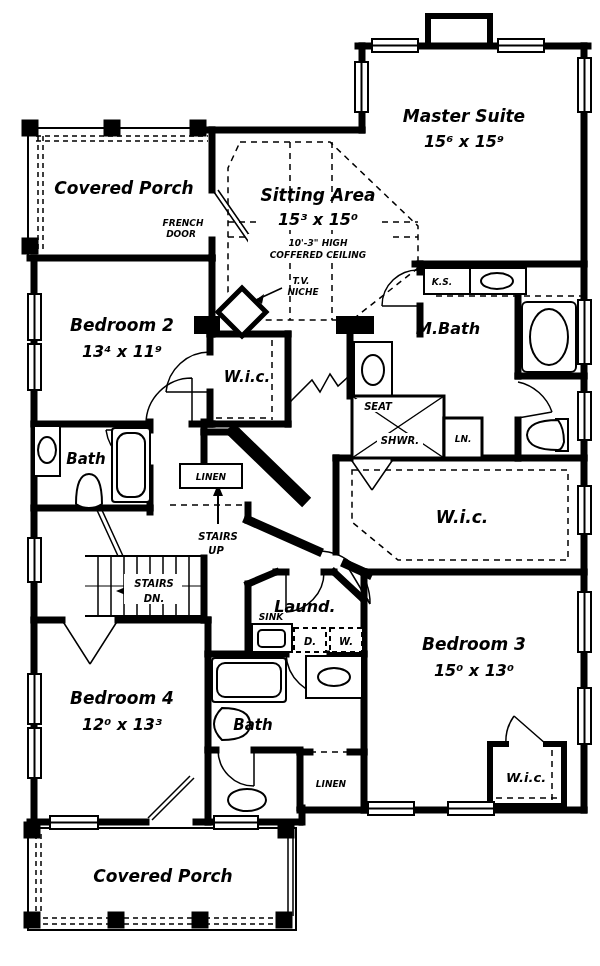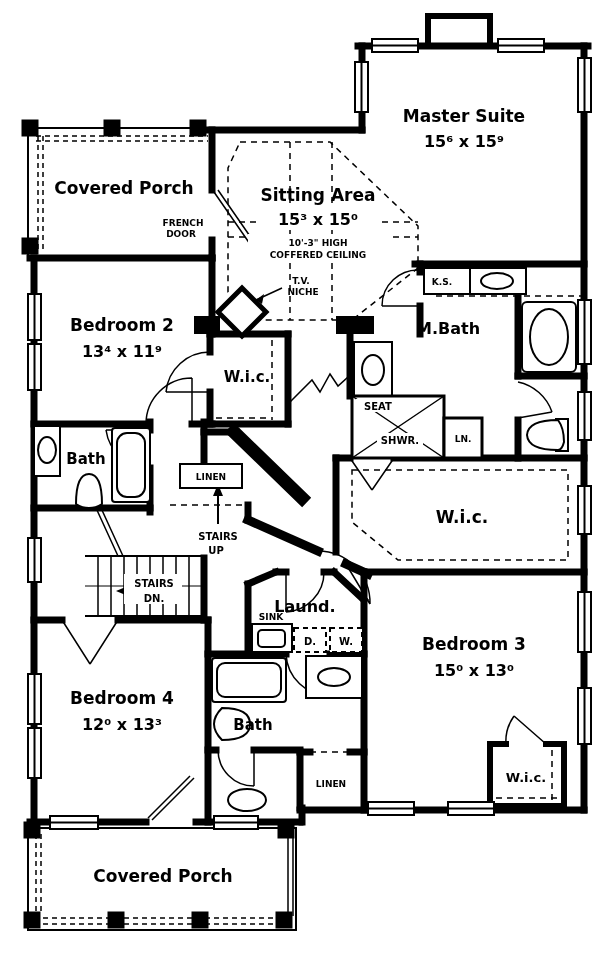--- a/index.html
+++ b/index.html
@@ -1,16 +1,16 @@
 <!DOCTYPE html>
 <html><head>
 <meta charset="utf-8">
 <style>
   html,body{margin:0;padding:0;background:#fff;}
-  #plan-wrap{position:relative;width:600px;height:966px;background:#fff;overflow:hidden;}
+  #plan-wrap{position:relative;width:600px;height:966px;background:#fff;overflow:hidden;font-style:italic;}
   svg{display:block;}
   text{font-family:"DejaVu Sans",sans-serif;font-weight:bold;fill:#000;}
   .room-name{font-size:17px;}
   .room-dims{font-size:16px;}
   .feat{font-size:10px;}
   .feat-sm{font-size:9px;}
   .wic{font-size:15px;}
 </style>
 </head>
 <body>

